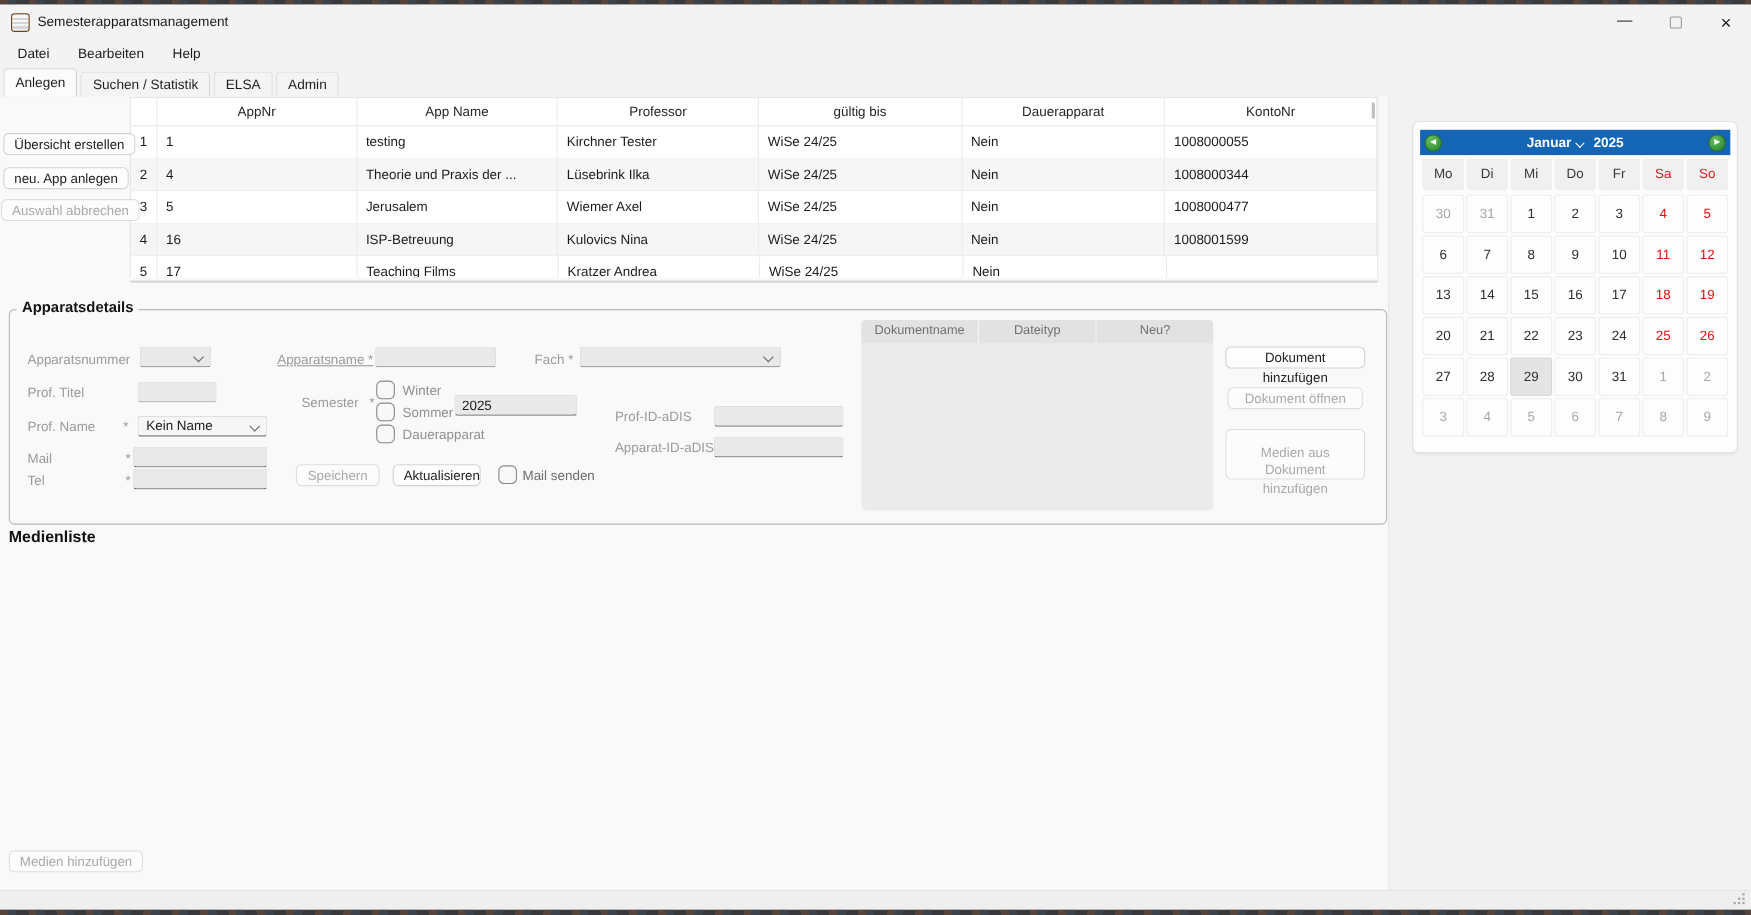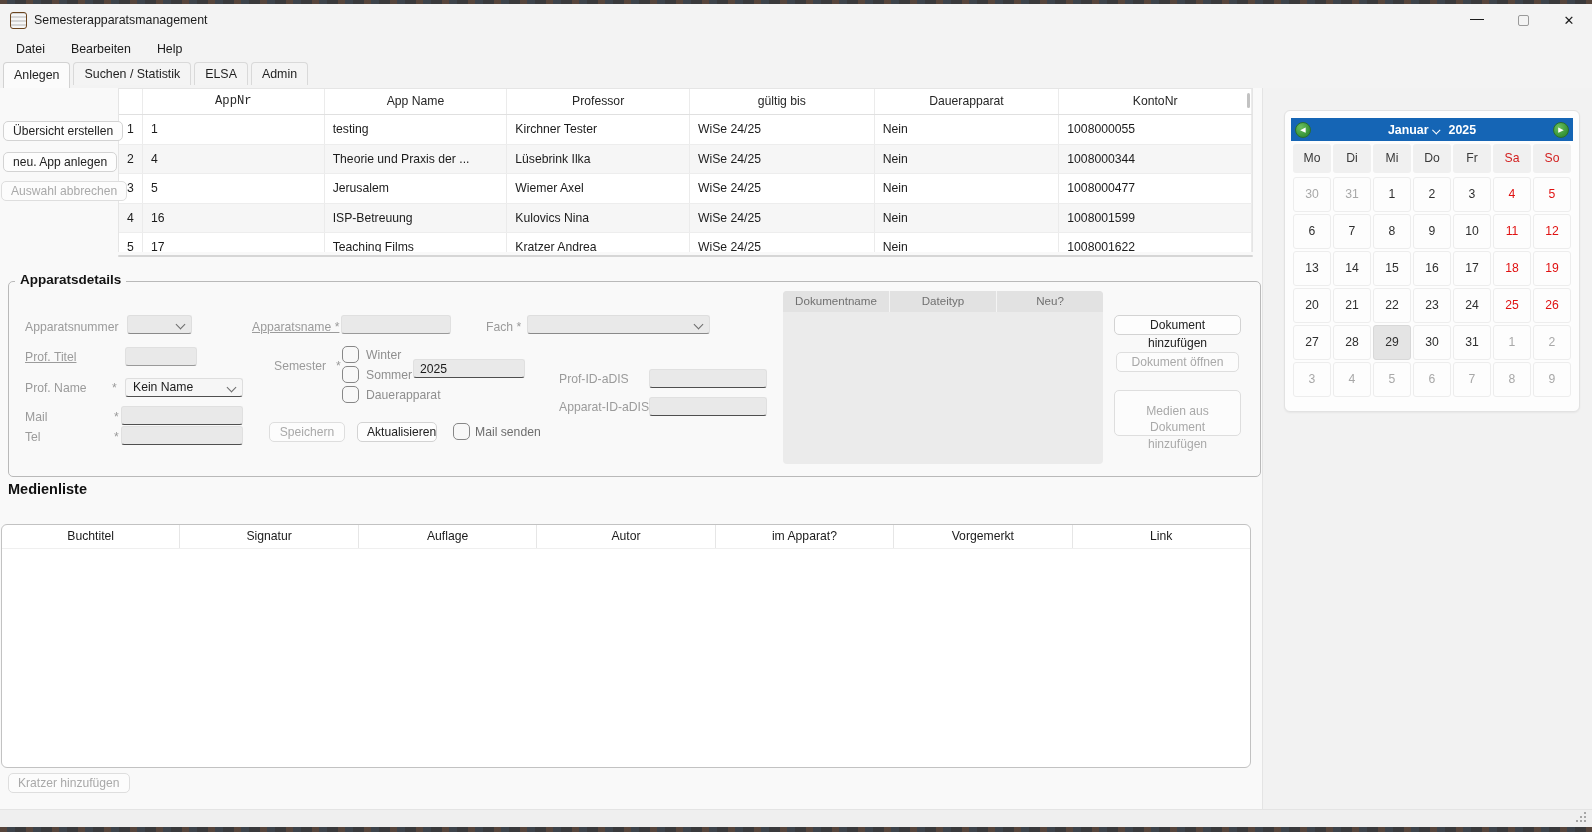--- a/index.html
+++ b/index.html
@@ -21,21 +21,21 @@
   .wbtn{width:46px;height:32px;display:flex;align-items:center;justify-content:center;}
   .min-glyph{font-size:14px;color:#1b1b1b;margin-top:-4px;}
   .max-glyph{width:9px;height:9px;border:1px solid #9a9a9a;border-radius:2px;}
   .close-glyph{font-size:13px;color:#1b1b1b;}
 
   
   .menubar{position:absolute;top:36px;left:3px;height:26px;display:flex;}
   .menu-item{padding:0 13px;line-height:26px;font-size:12.4px;}
 
   
-  .tabstrip{position:absolute;top:62px;left:3px;height:26px;display:flex;gap:3px;}
+  .tabstrip{position:absolute;top:62px;left:3px;height:26px;display:flex;align-items:flex-end;gap:3px;}
   .tab{height:22px;line-height:22px;padding:0 10px;font-size:12.4px;background:#f4f4f4;
        border:1px solid #d9d9d9;border-bottom:none;border-radius:4px 4px 0 0;color:#1f1f1f;}
   .tab.active{height:25px;line-height:25px;background:#fbfbfb;border-color:#d2d2d2;}
 
   
   .workarea{position:absolute;top:88px;left:0;right:0;bottom:5px;background:#f2f2f2;}
   .tabpage{position:absolute;left:0;top:0;width:1263px;height:100%;background:#f9f9f9;border-right:1px solid #e4e4e4;box-sizing:border-box;}
 
   
   .btn{position:absolute;height:20px;line-height:18px;padding:0 9px;font-size:12.1px;color:#222;
@@ -145,21 +145,21 @@
     <div class="tab">ELSA</div>
     <div class="tab">Admin</div>
   </div>
 
 <div class="workarea">
   <div class="tabpage">
 
     <div class="apps-table">
       <div class="apps-header">
           <div class="hc" style="width: 24px;"></div>
-          <div class="hc" style="width: 182px; font-family: Liberation Mono, monospace;">AppNr</div>
+          <div class="hc" style="width: 182px;">AppNr</div>
           <div class="hc" style="width: 183px;">App Name</div>
           <div class="hc" style="width: 183px;">Professor</div>
           <div class="hc" style="width: 185px;">gültig bis</div>
           <div class="hc" style="width: 185px;">Dauerapparat</div>
           <div class="hc" style="width: 193px;">KontoNr</div>
         </div>
       <div>
           <div class="apps-row">
             <div class="cell rn" style="width: 24px;">1</div>
             <div class="cell" style="width: 182px;">1</div>
@@ -196,21 +196,20 @@
             <div class="cell" style="width: 185px;">Nein</div>
             <div class="cell" style="width: 193px;">1008001599</div>
           </div>
           <div class="apps-row">
             <div class="cell rn" style="width: 24px;">5</div>
             <div class="cell" style="width: 182px;">17</div>
             <div class="cell" style="width: 183px;">Teaching Films</div>
             <div class="cell" style="width: 183px;">Kratzer Andrea</div>
             <div class="cell" style="width: 185px;">WiSe 24/25</div>
             <div class="cell" style="width: 185px;">Nein</div>
-            <div class="cell" style="width: 193px;">1008001622</div>
           </div>
         </div>
       <div class="vthumb"></div>
     </div>
     <div class="hscroll"></div>
 
     <div class="groupbox">
       <div class="legend">Apparatsdetails</div>
 
       <div class="flabel" style="left:16px;top:38px;">Apparatsnummer</div>
@@ -219,21 +218,21 @@
         </div>
 
       <div class="flabel" style="left:243px;top:38px;text-decoration:underline;">Apparatsname *</div>
       <input class="input" style="left: 332px; top: 33px; width: 110px;">
 
       <div class="flabel" style="left:477px;top:38px;">Fach *</div>
       <div class="combo" style="left:518px;top:33px;width:183px;">
           <span class="chev"></span>
         </div>
 
-      <div class="flabel" style="left:16px;top:68px;text-decoration:underline;">Prof. Titel</div>
+      <div class="flabel" style="left:16px;top:68px;">Prof. Titel</div>
       <input class="input" style="left: 116px; top: 65px; width: 72px;">
 
       <div class="flabel" style="left:265px;top:77px;">Semester</div>
       <div class="req" style="left:327px;top:77px;">*</div>
       <div class="check" style="left:333px;top:64px;"></div>
       <div class="dlabel" style="left:357px;top:66px;">Winter</div>
       <div class="check" style="left:333px;top:84px;"></div>
       <div class="dlabel" style="left:357px;top:86px;">Sommer</div>
       <div class="check" style="left:333px;top:104px;"></div>
       <div class="dlabel" style="left:357px;top:106px;">Dauerapparat</div>
@@ -268,32 +267,21 @@
           </div>
       </div>
       <div>
           <button class="btn doc-btn doc-b0">Dokument hinzufügen</button>
           <button class="btn doc-btn doc-b1 disabled">Dokument öffnen</button>
           <button class="btn doc-btn doc-b2 disabled">Medien aus Dokument hinzufügen</button>
         </div>
     </div>
 
     <div class="media-heading">Medienliste</div>
-    <div class="media-card">
-      <div class="media-header">
-          <div class="media-hc">Buchtitel</div>
-          <div class="media-hc">Signatur</div>
-          <div class="media-hc">Auflage</div>
-          <div class="media-hc">Autor</div>
-          <div class="media-hc">im Apparat?</div>
-          <div class="media-hc">Vorgemerkt</div>
-          <div class="media-hc">Link</div>
-        </div>
-    </div>
-    <button class="btn media-add disabled">Kratzer hinzufügen</button>
+    <button class="btn media-add disabled">Medien hinzufügen</button>
   <button class="btn sb1">Übersicht erstellen</button>
       <button class="btn sb2">neu. App anlegen</button>
       <button class="btn sb3 disabled">Auswahl abbrechen</button>
     </div>
 
   <div class="calendar-card">
     <div class="cal-header">
       <div class="cal-nav"><span>◀</span></div>
       <div class="cal-title">
         <span>Januar</span>

